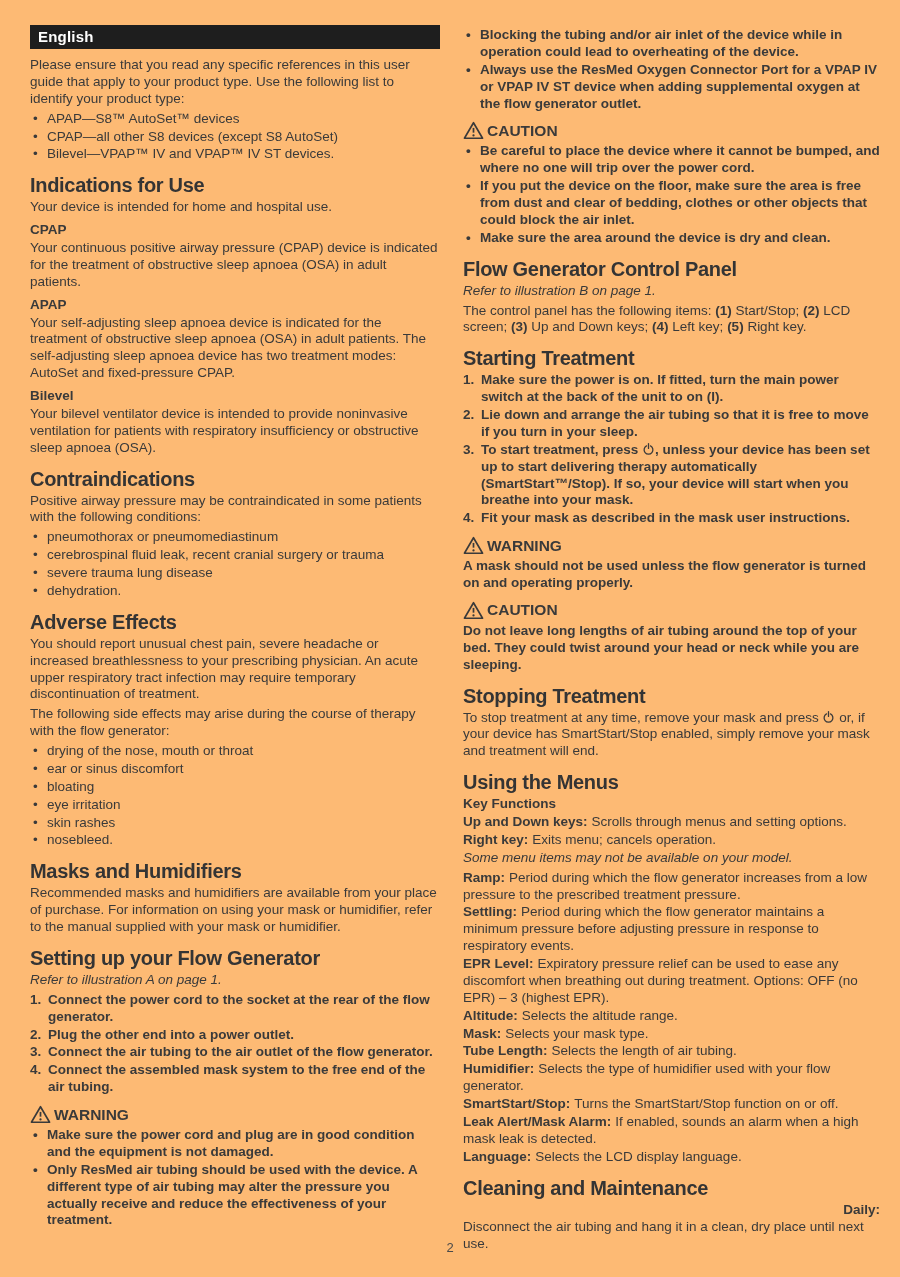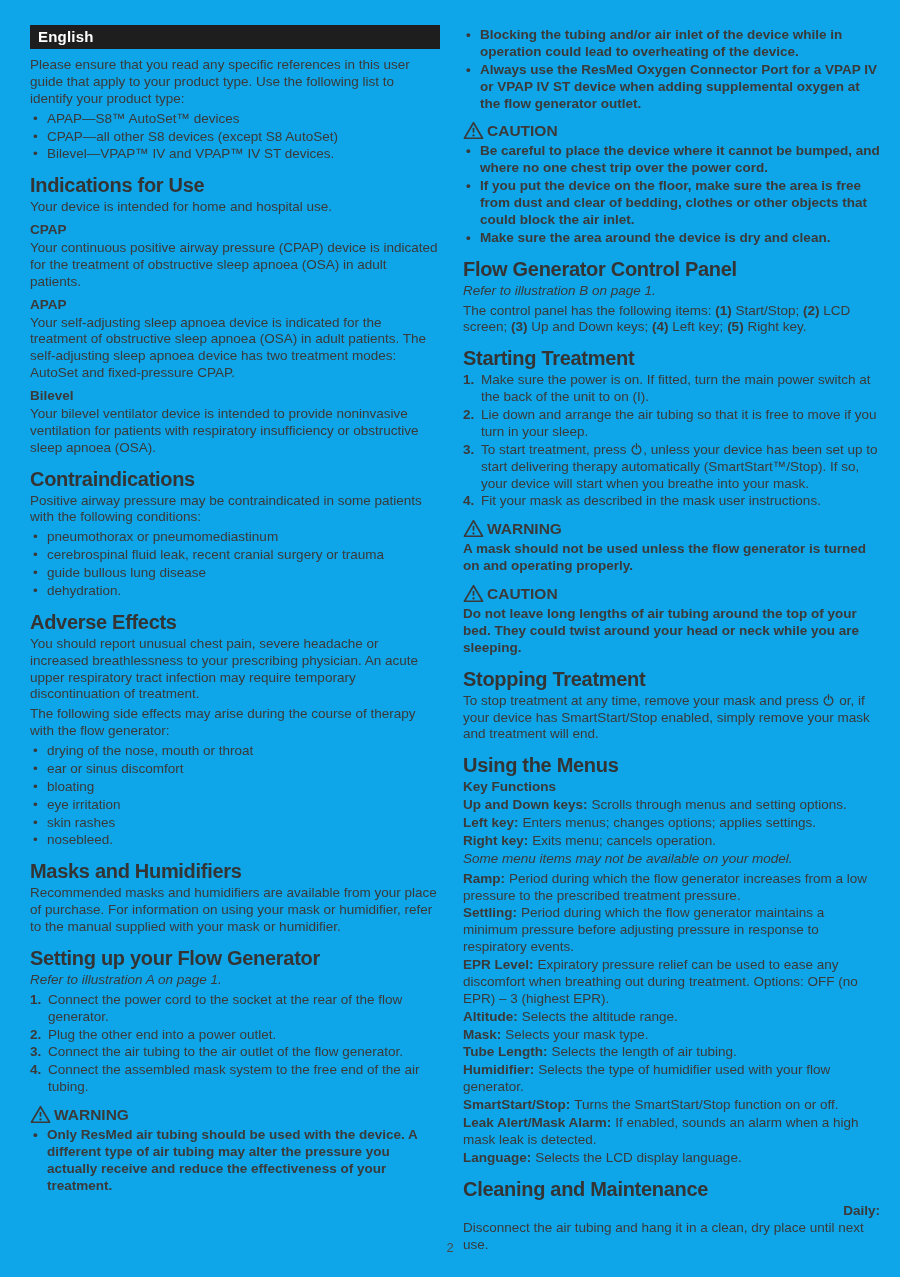--- a/index.html
+++ b/index.html
@@ -1,17 +1,17 @@
 <!DOCTYPE html>
 <html><head>
 <meta charset="utf-8">
 <style>
   html,body{margin:0;padding:0;background:#e8e8e8;}
   .page{
-    width:900px;height:1277px;background:#0ea5e9;position:relative;
+    width:900px;height:1277px;background:#fdba74;position:relative;
     font-family:"Liberation Sans",sans-serif;color:#3a3a3a;overflow:hidden;
     margin:0 auto;box-sizing:border-box;
   }
   .columns{display:flex;padding:25px 0 0 30px;gap:23px;}
   .col{box-sizing:border-box;}
   .col.left{width:410px;}
   .col.right{width:417px;}
   .lang-bar{
     background:#1e1e1e;color:#fff;font-weight:bold;font-size:15px;
     padding:3px 8px 4px;margin-bottom:8px;letter-spacing:0.2px;
@@ -22,21 +22,21 @@
     letter-spacing:-0.3px;line-height:1.1;
   }
   .sub{font-weight:bold;margin:6px 0 1px;}
   .italic{font-style:italic;}
   ul.bullets{list-style:none;margin:0 0 3px;padding:0;}
   ul.bullets li{
     font-size:13.5px;line-height:1.25;padding-left:17px;position:relative;margin:0 0 1px;
   }
   ul.bullets li::before{content:"•";position:absolute;left:3px;top:0;}
   ul.bullets.bold li{font-weight:bold;}
-  ol.steps{list-style:none;margin:0 0 3px;padding:0;counter-reset:step;}
+  ol.steps{list-style:none;margin:0 0 3px;padding:0;counter-reset:step;font-weight:bold;}
   ol.steps li{
     font-size:13.5px;line-height:1.25;padding-left:18px;position:relative;
     counter-increment:step;margin:0 0 1px;
   }
   ol.steps li::before{
     content:counter(step) ".";position:absolute;left:0;top:0;font-weight:bold;
   }
   .hazard-head{
     display:flex;align-items:center;gap:3px;font-weight:bold;font-size:15.5px;
     margin:9px 0 3px;color:#3a3a3a;
@@ -82,21 +82,21 @@
         <p class="sub">Bilevel</p>
         <p>Your bilevel ventilator device is intended to provide noninvasive ventilation for patients with respiratory insufficiency or obstructive sleep apnoea (OSA).</p>
       </section>
 
       <section>
         <h2 class="sec">Contraindications</h2>
         <p>Positive airway pressure may be contraindicated in some patients with the following conditions:</p>
         <ul class="bullets">
           <li>pneumothorax or pneumomediastinum</li>
           <li>cerebrospinal fluid leak, recent cranial surgery or trauma</li>
-          <li>guide bullous lung disease</li>
+          <li>severe trauma lung disease</li>
           <li>dehydration.</li>
         </ul>
       </section>
 
       <section>
         <h2 class="sec">Adverse Effects</h2>
         <p>You should report unusual chest pain, severe headache or increased breathlessness to your prescribing physician. An acute upper respiratory tract infection may require temporary discontinuation of treatment.</p>
         <p>The following side effects may arise during the course of therapy with the flow generator:</p>
         <ul class="bullets">
           <li>drying of the nose, mouth or throat</li>
@@ -129,20 +129,21 @@
           <span class="tri">
             <svg width="21" height="19" viewBox="0 0 24 22">
               <path d="M12 2 L22.5 20 H1.5 Z" fill="none" stroke="#3a3a3a" stroke-width="1.9" stroke-linejoin="round"></path>
               <line x1="12" y1="8" x2="12" y2="13.5" stroke="#3a3a3a" stroke-width="2"></line>
               <circle cx="12" cy="16.7" r="1.3" fill="#3a3a3a"></circle>
             </svg>
           </span>
           <span>WARNING</span>
         </div>
         <ul class="bullets bold">
+          <li>Make sure the power cord and plug are in good condition and the equipment is not damaged.</li>
           <li>Only ResMed air tubing should be used with the device. A different type of air tubing may alter the pressure you actually receive and reduce the effectiveness of your treatment.</li>
         </ul>
       </section>
 
     </div>
 
     <div class="col right">
 
       <ul class="bullets bold" style="margin-top:2px;">
         <li>Blocking the tubing and/or air inlet of the device while in operation could lead to overheating of the device.</li>
@@ -154,21 +155,21 @@
           <span class="tri">
             <svg width="21" height="19" viewBox="0 0 24 22">
               <path d="M12 2 L22.5 20 H1.5 Z" fill="none" stroke="#3a3a3a" stroke-width="1.9" stroke-linejoin="round"></path>
               <line x1="12" y1="8" x2="12" y2="13.5" stroke="#3a3a3a" stroke-width="2"></line>
               <circle cx="12" cy="16.7" r="1.3" fill="#3a3a3a"></circle>
             </svg>
           </span>
           <span>CAUTION</span>
         </div>
         <ul class="bullets bold">
-          <li>Be careful to place the device where it cannot be bumped, and where no one chest trip over the power cord.</li>
+          <li>Be careful to place the device where it cannot be bumped, and where no one will trip over the power cord.</li>
           <li>If you put the device on the floor, make sure the area is free from dust and clear of bedding, clothes or other objects that could block the air inlet.</li>
           <li>Make sure the area around the device is dry and clean.</li>
         </ul>
       </section>
 
       <section>
         <h2 class="sec">Flow Generator Control Panel</h2>
         <p class="italic">Refer to illustration B on page 1.</p>
         <p><span>The control panel has the following items: </span><span style="font-weight: bold;">(1)</span><span> Start/Stop; </span><span style="font-weight: bold;">(2)</span><span> LCD screen; </span><span style="font-weight: bold;">(3)</span><span> Up and Down keys; </span><span style="font-weight: bold;">(4)</span><span> Left key; </span><span style="font-weight: bold;">(5)</span><span> Right key.</span></p>
       </section>
@@ -219,21 +220,20 @@
         <p><span>To stop treatment at any time, remove your mask and press </span><span class="power"><svg width="13" height="14" viewBox="0 0 24 24">
                 <path d="M8.3 6.3a8.1 8.1 0 1 0 7.4 0" fill="none" stroke="#3a3a3a" stroke-width="2.4" stroke-linecap="round"></path>
                 <line x1="12" y1="2.2" x2="12" y2="11" stroke="#3a3a3a" stroke-width="2.4" stroke-linecap="round"></line>
               </svg></span><span> or, if your device has SmartStart/Stop enabled, simply remove your mask and treatment will end.</span></p>
       </section>
 
       <section>
         <h2 class="sec">Using the Menus</h2>
         <p class="sub" style="margin-top:0;">Key Functions</p>
         <p class="kv"><span class="b">Up and Down keys:</span><span>Scrolls through menus and setting options.</span></p>
-        <p class="kv"><span class="b">Left key:</span><span>Enters menus; changes options; applies settings.</span></p>
         <p class="kv"><span class="b">Right key:</span><span>Exits menu; cancels operation.</span></p>
         <p class="italic">Some menu items may not be available on your model.</p>
         <p class="kv"><span class="b">Ramp:</span><span>Period during which the flow generator increases from a low pressure to the prescribed treatment pressure.</span></p>
         <p class="kv"><span class="b">Settling:</span><span>Period during which the flow generator maintains a minimum pressure before adjusting pressure in response to respiratory events.</span></p>
         <p class="kv"><span class="b">EPR Level:</span><span>Expiratory pressure relief can be used to ease any discomfort when breathing out during treatment. Options: OFF (no EPR) – 3 (highest EPR).</span></p>
         <p class="kv"><span class="b">Altitude:</span><span>Selects the altitude range.</span></p>
         <p class="kv"><span class="b">Mask:</span><span>Selects your mask type.</span></p>
         <p class="kv"><span class="b">Tube Length:</span><span>Selects the length of air tubing.</span></p>
         <p class="kv"><span class="b">Humidifier:</span><span>Selects the type of humidifier used with your flow generator.</span></p>
         <p class="kv"><span class="b">SmartStart/Stop:</span><span>Turns the SmartStart/Stop function on or off.</span></p>

